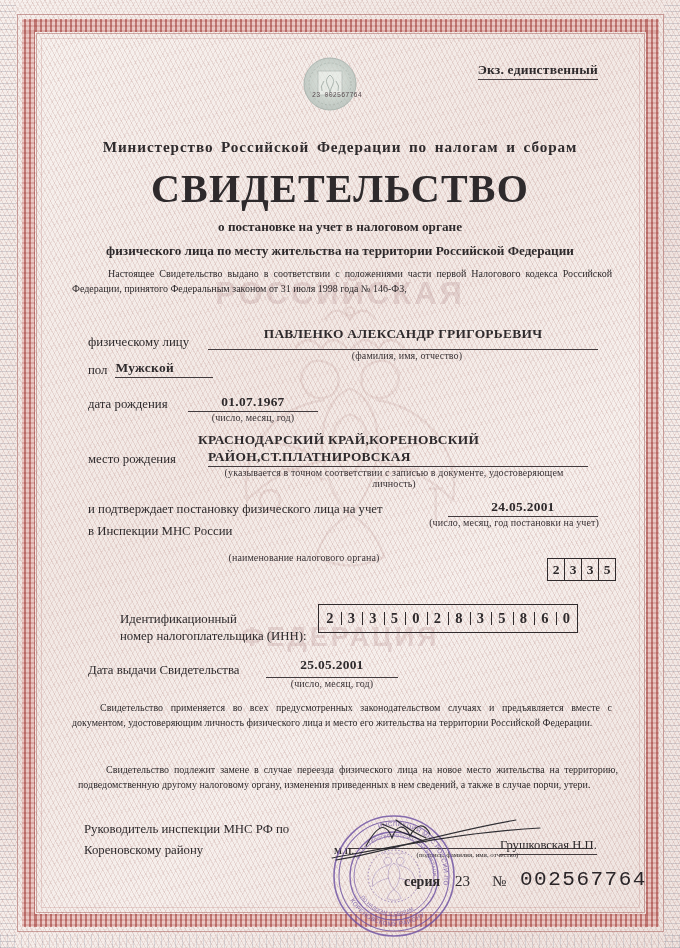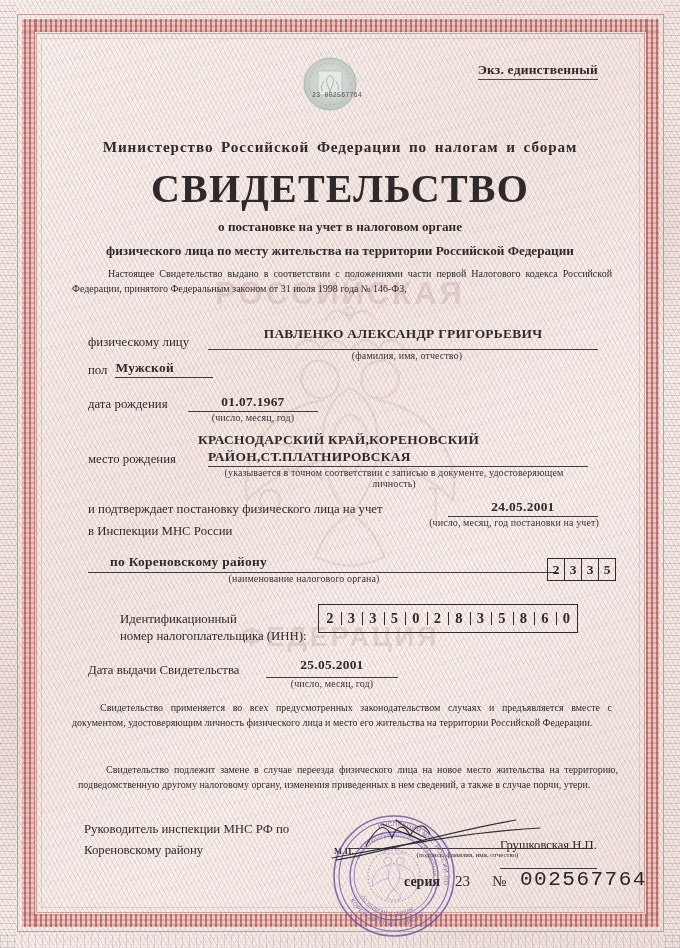--- a/index.html
+++ b/index.html
@@ -303,21 +303,21 @@
   .mp {
     top: 846px; left: 334px;
     font-size: 8.5px;
     font-weight: 700;
     letter-spacing: .3px;
   }
   .sig-name {
     top: 838px; left: 500px;
     font-size: 12.6px;
     border-bottom: 1px solid #423b3e;
-    padding-bottom: 15px;
+    padding-bottom: 1px;
   }
   .sig-hint {
     top: 851px; left: 360px;
     width: 215px;
     font-size: 6.9px;
     text-align: center;
   }
   .sig-rule {
     top: 848px; left: 348px;
     width: 245px;
@@ -437,23 +437,20 @@
       <div class="row">
         <span class="lbl">и подтверждает постановку физического лица на учет</span>
         <span class="f-underline val" style="width:150px; margin-left:10px; padding-bottom:1px;">24.05.2001</span>
       </div>
       <div class="hint" style="width:180px; margin-left:336px;">(число, месяц, год постановки на учет)</div>
     </div>
 
     <div class="abs r-insp lbl">в Инспекции МНС России</div>
 
     <div class="abs r-org">
-      <div class="f-underline" style="width:470px; text-align:left; padding-bottom:2px;">
-        <span class="val" style="margin-left:22px;">по Кореновскому району</span>
-      </div>
       <div class="hint" style="width:300px; margin-left:66px;">(наименование  налогового органа)</div>
     </div>
 
     <div class="code-boxes">
       <div class="cell">2</div>
       <div class="cell">3</div>
       <div class="cell">3</div>
       <div class="cell">5</div>
     </div>
 

